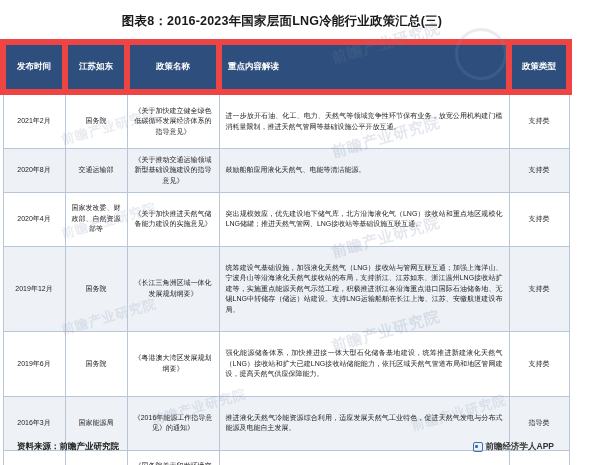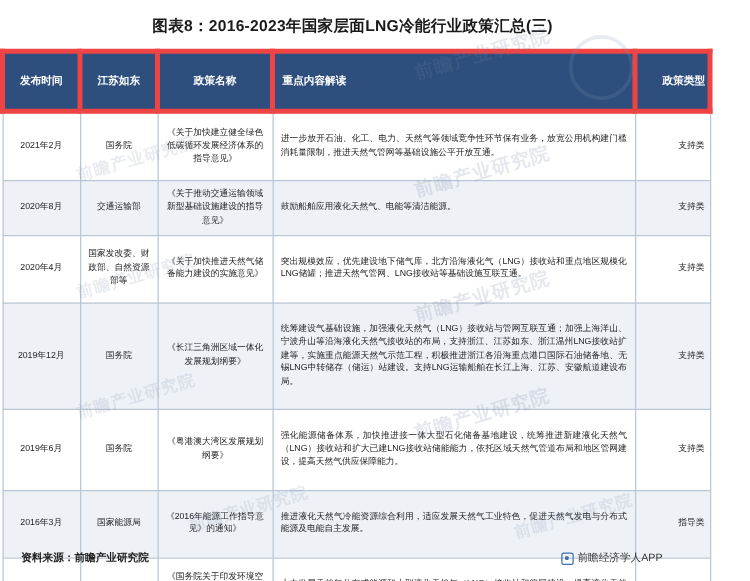--- a/index.html
+++ b/index.html
@@ -36,52 +36,53 @@
     box-sizing:border-box;
   }
   thead th{
     background:#2e4f7d;
     color:#ffffff;
     font-size:8.5px;
     font-weight:bold;
     text-align:center;
     height:19px;
     padding:2px 2px;
-    border:4px solid #ef4444;
+    border:6px solid #ef4444;
   }
   tbody td{
     font-size:7px;
     line-height:1.5;
     color:#1c1c1c;
     background:#ffffff;
   }
   tbody tr.alt td{background:#eef2f7;}
   .c-date{width:62px;text-align:center;}
   .c-dept{width:62px;text-align:center;}
   .c-name{width:92px;text-align:center;}
   .c-interp{width:290px;text-align:justify;text-align-last:left;padding:16px 6px;}
-  .c-type{width:60px;text-align:right;}
+  .c-type{width:60px;text-align:center;}
 
   .footer{
     position:absolute;
     left:17px;
     bottom:12px;
     font-size:8.5px;
     color:#222;
     font-weight:bold;
   }
   .brandfoot{
     position:absolute;
-    right:34px;
+    right:10px;
     bottom:12px;
     font-size:8.5px;
     color:#333;
     display:flex;
     align-items:center;
     gap:3px;
+    font-weight:bold;
   }
   .brandfoot .bmark{
     display:inline-block;
     width:8px;height:8px;
     border:1.4px solid #3f6fb0;
     border-radius:2px;
     position:relative;
   }
   .brandfoot .bmark::after{
     content:"";

